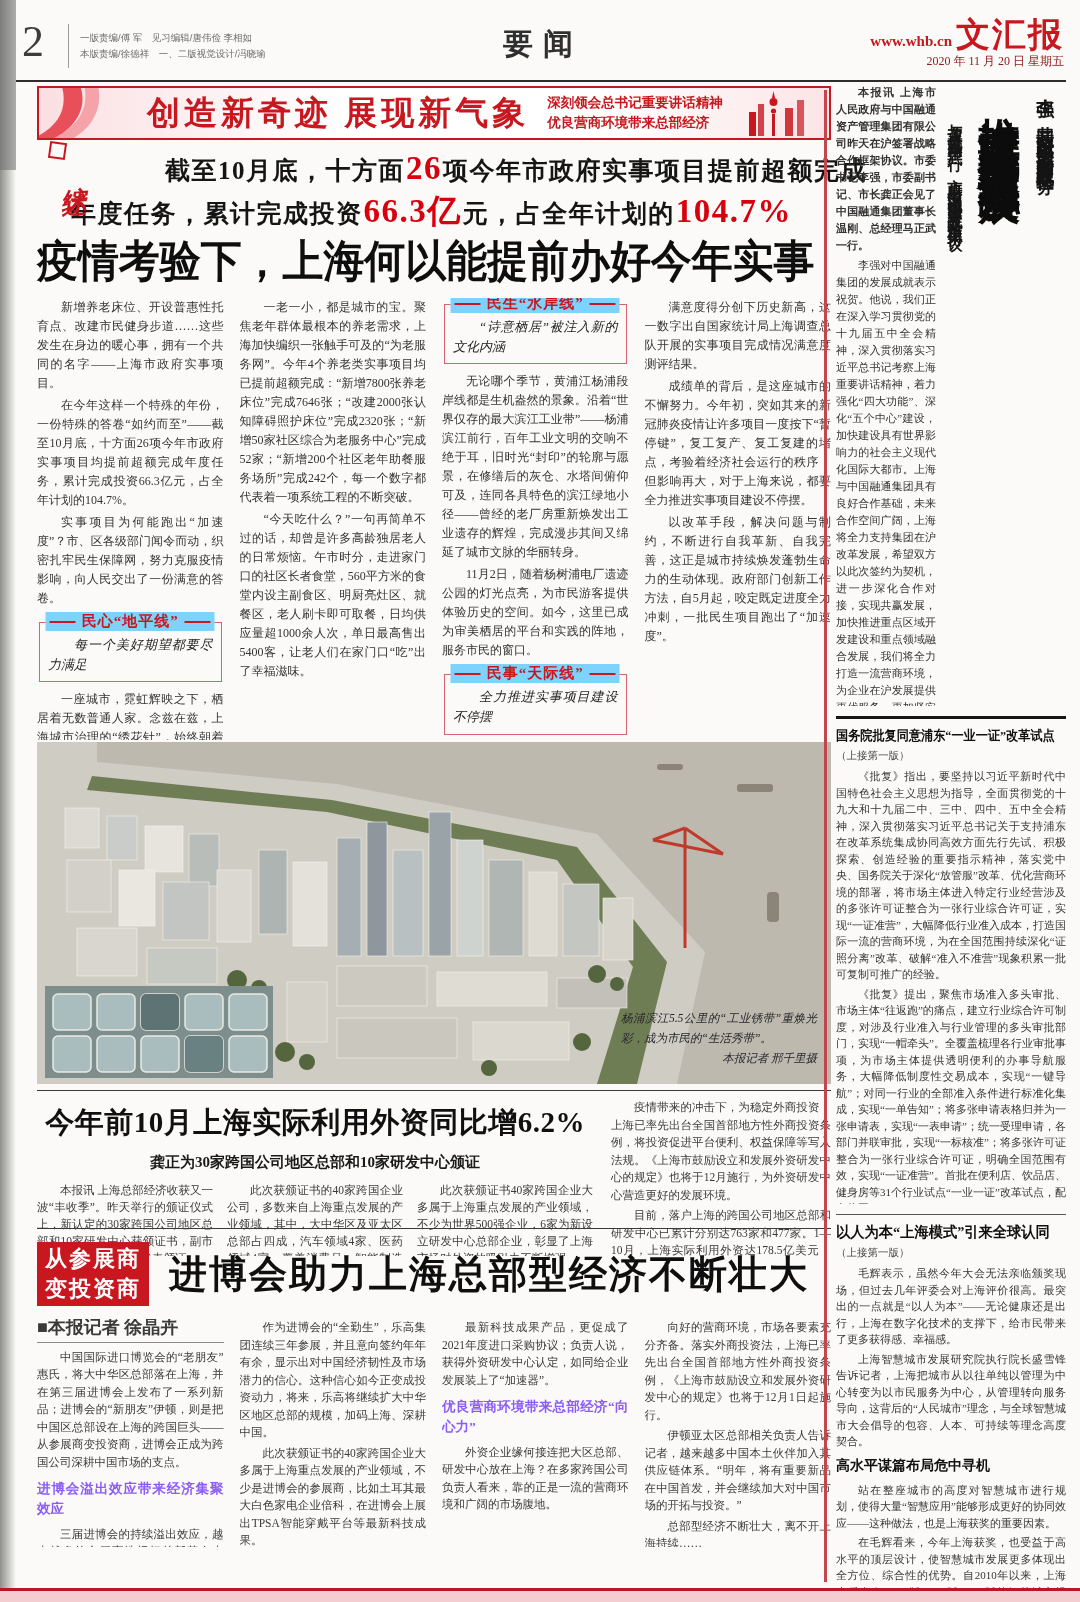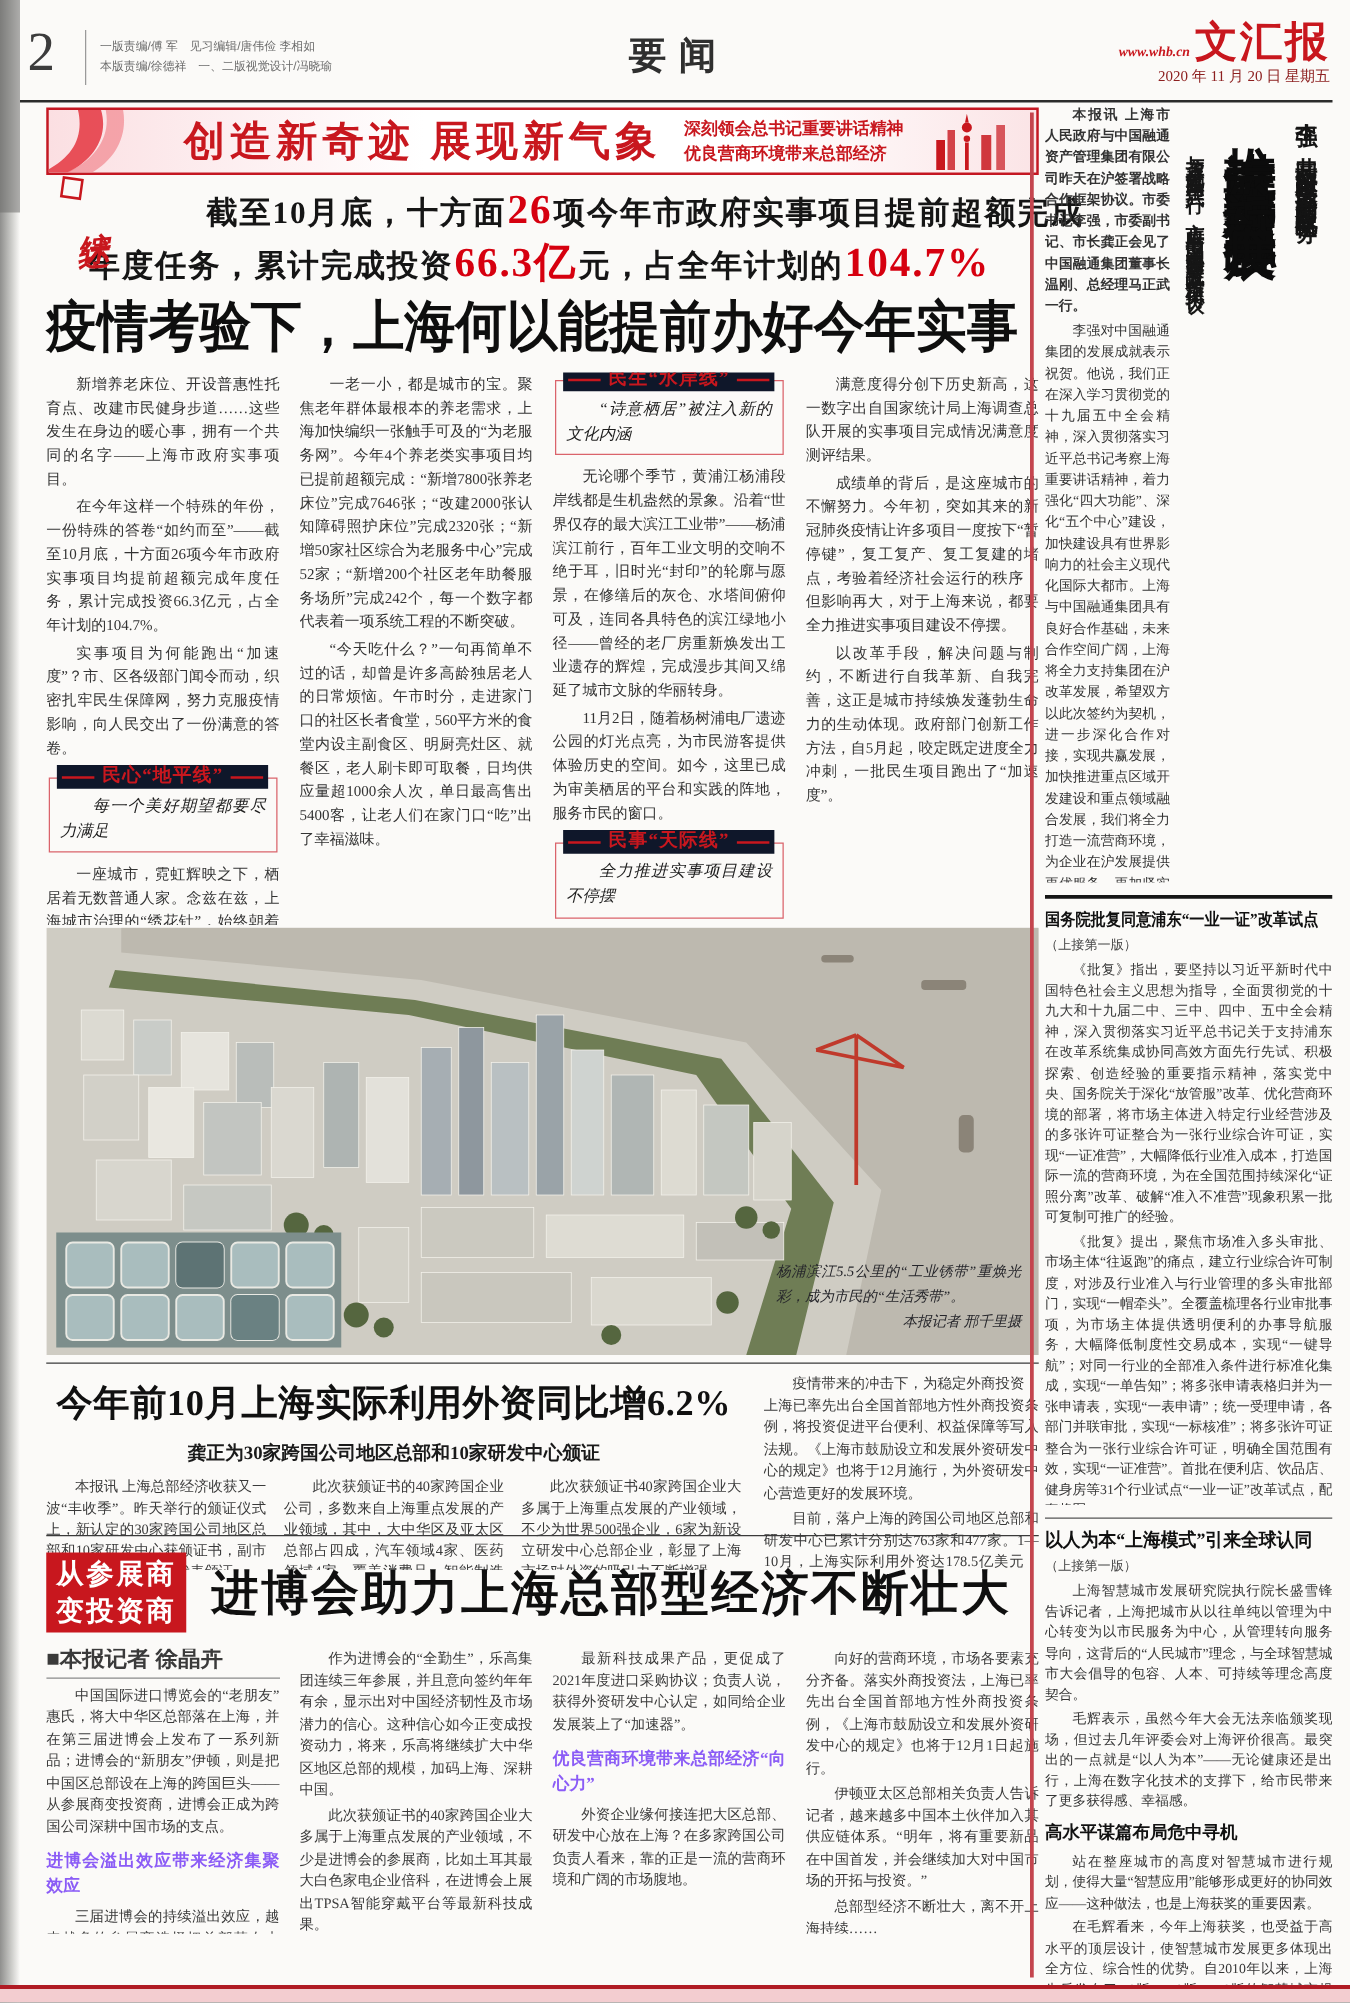--- a/index.html
+++ b/index.html
@@ -11,21 +11,21 @@
 
   
   header{position:absolute;left:22px;top:18px;right:16px;height:58px;}
   .pnum{position:absolute;left:0;top:2px;font-size:44px;color:#3c3c3c;line-height:1;}
   .pdiv{position:absolute;left:46px;top:6px;width:1px;height:44px;background:#9a9a9a;}
   .pinfo{position:absolute;left:58px;top:12px;font-size:9.5px;color:#6b6b6b;line-height:1.7;
         font-family:"Liberation Sans","DejaVu Sans",sans-serif;}
   .sect{position:absolute;left:0;right:0;top:6px;text-align:center;font-size:30px;
         letter-spacing:10px;color:#2f2f2f;font-weight:600;}
   .mast{position:absolute;right:0;top:0;text-align:right;}
-  .site{font-size:11px;font-weight:bold;color:#c8171e;font-style:italic;}
+  .site{font-size:15px;font-weight:bold;color:#c8171e;}
   .mastname{display:inline-block;font-size:34px;font-weight:900;color:#c8171e;letter-spacing:2px;line-height:1;}
   .mdate{font-size:12px;color:#8d2020;margin-top:1px;}
   .hr-header{position:absolute;left:16px;right:14px;top:80px;height:2px;background:#2c2c2c;}
 
   
   .left-region{position:absolute;left:24px;top:84px;width:794px;height:1502px;margin-left:13px;}
   .v-divider{position:absolute;left:824px;top:90px;width:3px;height:1492px;background:#c4454e;}
   .right-region{position:absolute;left:836px;top:84px;width:230px;height:1504px;overflow:hidden;}
   .bottom-strip{position:absolute;left:0;right:0;bottom:0;height:14px;
         background:linear-gradient(#b01b24 0 3px,#f3cdd0 3px 100%);}
@@ -54,21 +54,21 @@
         transform:scaleX(0.93);transform-origin:left;letter-spacing:0px;}
 
   
   .lead-cols{position:absolute;left:0;top:214px;width:100%;height:442px;display:flex;gap:16px;}
   .lcol{flex:1 1 0;overflow:hidden;font-size:12px;line-height:19px;text-align:justify;color:#333;}
   .lcol p{margin:0 0 3px;text-indent:2em;}
   .byline{font-weight:bold;text-align:center;text-indent:0 !important;font-size:12.5px;margin-bottom:6px !important;}
   .byline .b2{display:block;}
   .mini-head{position:relative;border:1px solid #da636b;margin:14px 2px 8px;padding:12px 8px 6px;}
   .mini-title{position:absolute;top:-11px;left:50%;transform:translateX(-50%);display:flex;align-items:center;
-        gap:6px;background:#0f172a;padding:0 4px;white-space:nowrap;}
+        gap:6px;background:#7dd3fc;padding:0 4px;white-space:nowrap;}
   .mini-title .t{color:#c8171e;font-weight:bold;font-size:15px;letter-spacing:1px;}
   .mini-title .ln{width:26px;height:2px;background:#c8171e;}
   .mini-sub{font-style:italic;font-size:13px;color:#1d1d1d;line-height:1.55;text-indent:2em;}
 
   
   .photo{position:absolute;left:0;top:658px;width:794px;height:342px;overflow:hidden;}
   .photo svg{display:block;}
   .caption{position:absolute;right:14px;bottom:16px;width:196px;font-size:11.5px;font-style:italic;
         color:#26262b;line-height:1.75;text-align:justify;}
   .credit{text-align:right;font-style:italic;}
@@ -380,22 +380,22 @@
         <p class="rp">《批复》提出，聚焦市场准入多头审批、市场主体“往返跑”的痛点，建立行业综合许可制度，对涉及行业准入与行业管理的多头审批部门，实现“一帽牵头”。全覆盖梳理各行业审批事项，为市场主体提供透明便利的办事导航服务，大幅降低制度性交易成本，实现“一键导航”；对同一行业的全部准入条件进行标准化集成，实现“一单告知”；将多张申请表格归并为一张申请表，实现“一表申请”；统一受理申请，各部门并联审批，实现“一标核准”；将多张许可证整合为一张行业综合许可证，明确全国范围有效，实现“一证准营”。首批在便利店、饮品店、健身房等31个行业试点“一业一证”改革试点，配套将图……</p>
       </div>
     </div>
 
     <div class="rule-thin"></div>
 
     <div>
       <div class="rc-h">以人为本“上海模式”引来全球认同</div>
       <div class="cont">（上接第一版）</div>
       <div class="rc-body">
+        <p class="rp">毛辉表示，虽然今年大会无法亲临颁奖现场，但过去几年评委会对上海评价很高。最突出的一点就是“以人为本”——无论健康还是出行，上海在数字化技术的支撑下，给市民带来了更多获得感、幸福感。</p>
         <p class="rp">上海智慧城市发展研究院执行院长盛雪锋告诉记者，上海把城市从以往单纯以管理为中心转变为以市民服务为中心，从管理转向服务导向，这背后的“人民城市”理念，与全球智慧城市大会倡导的包容、人本、可持续等理念高度契合。</p>
-        <p class="rp">毛辉表示，虽然今年大会无法亲临颁奖现场，但过去几年评委会对上海评价很高。最突出的一点就是“以人为本”——无论健康还是出行，上海在数字化技术的支撑下，给市民带来了更多获得感、幸福感。</p>
         <div class="rc-sub">高水平谋篇布局危中寻机</div>
         <p class="rp">站在整座城市的高度对智慧城市进行规划，使得大量“智慧应用”能够形成更好的协同效应——这种做法，也是上海获奖的重要因素。</p>
         <p class="rp">在毛辉看来，今年上海获奖，也受益于高水平的顶层设计，使智慧城市发展更多体现出全方位、综合性的优势。自2010年以来，上海先后发布了1.0版、2.0版、3.0版的智慧城市规划，从信息基础设施、“两张网”、民生服务、产业发展、网络安全等方面作了全面谋划，取得令人瞩目的成绩。今年年初疫情暴发，上海及时审时度势，提出“在线新经济”“数字新基建”，使得智慧城市建设成为“育先机、开新局”的重要手段。</p>
 
       </div>
     </div>
   </div>
 
   <div class="bottom-strip"></div>
 </div>

